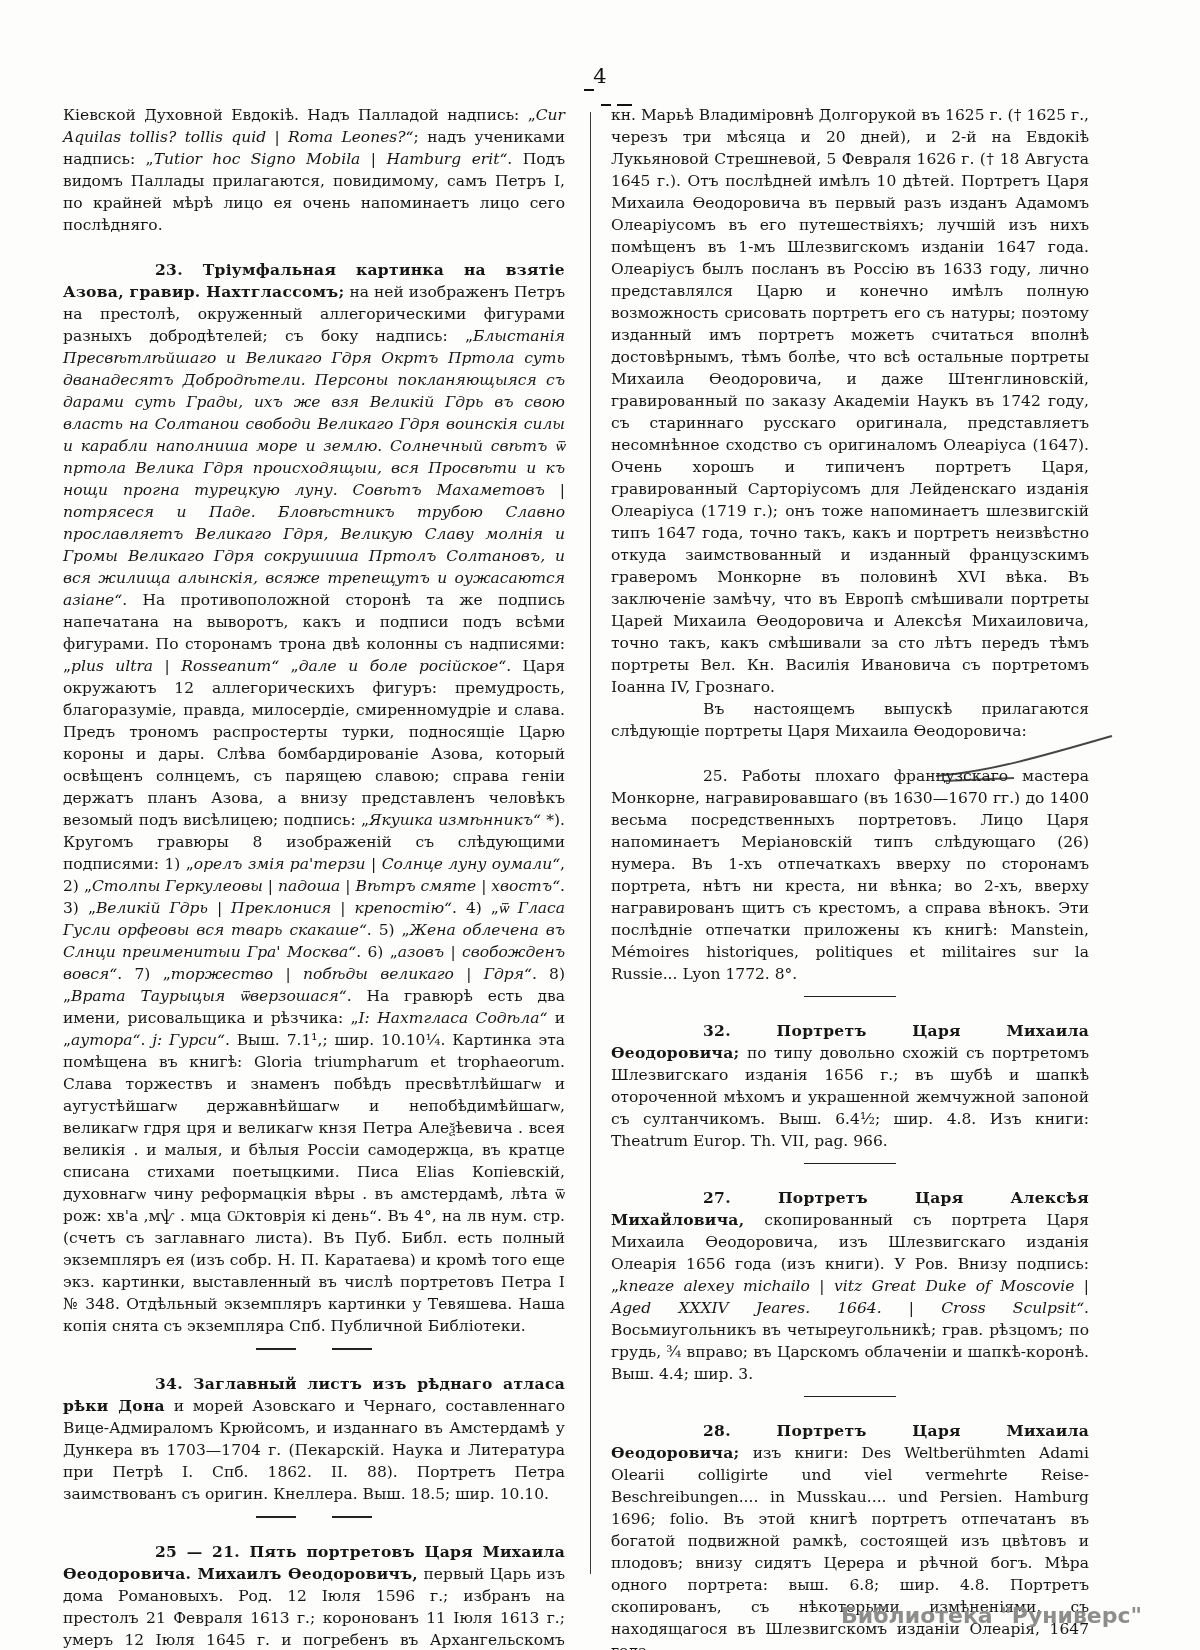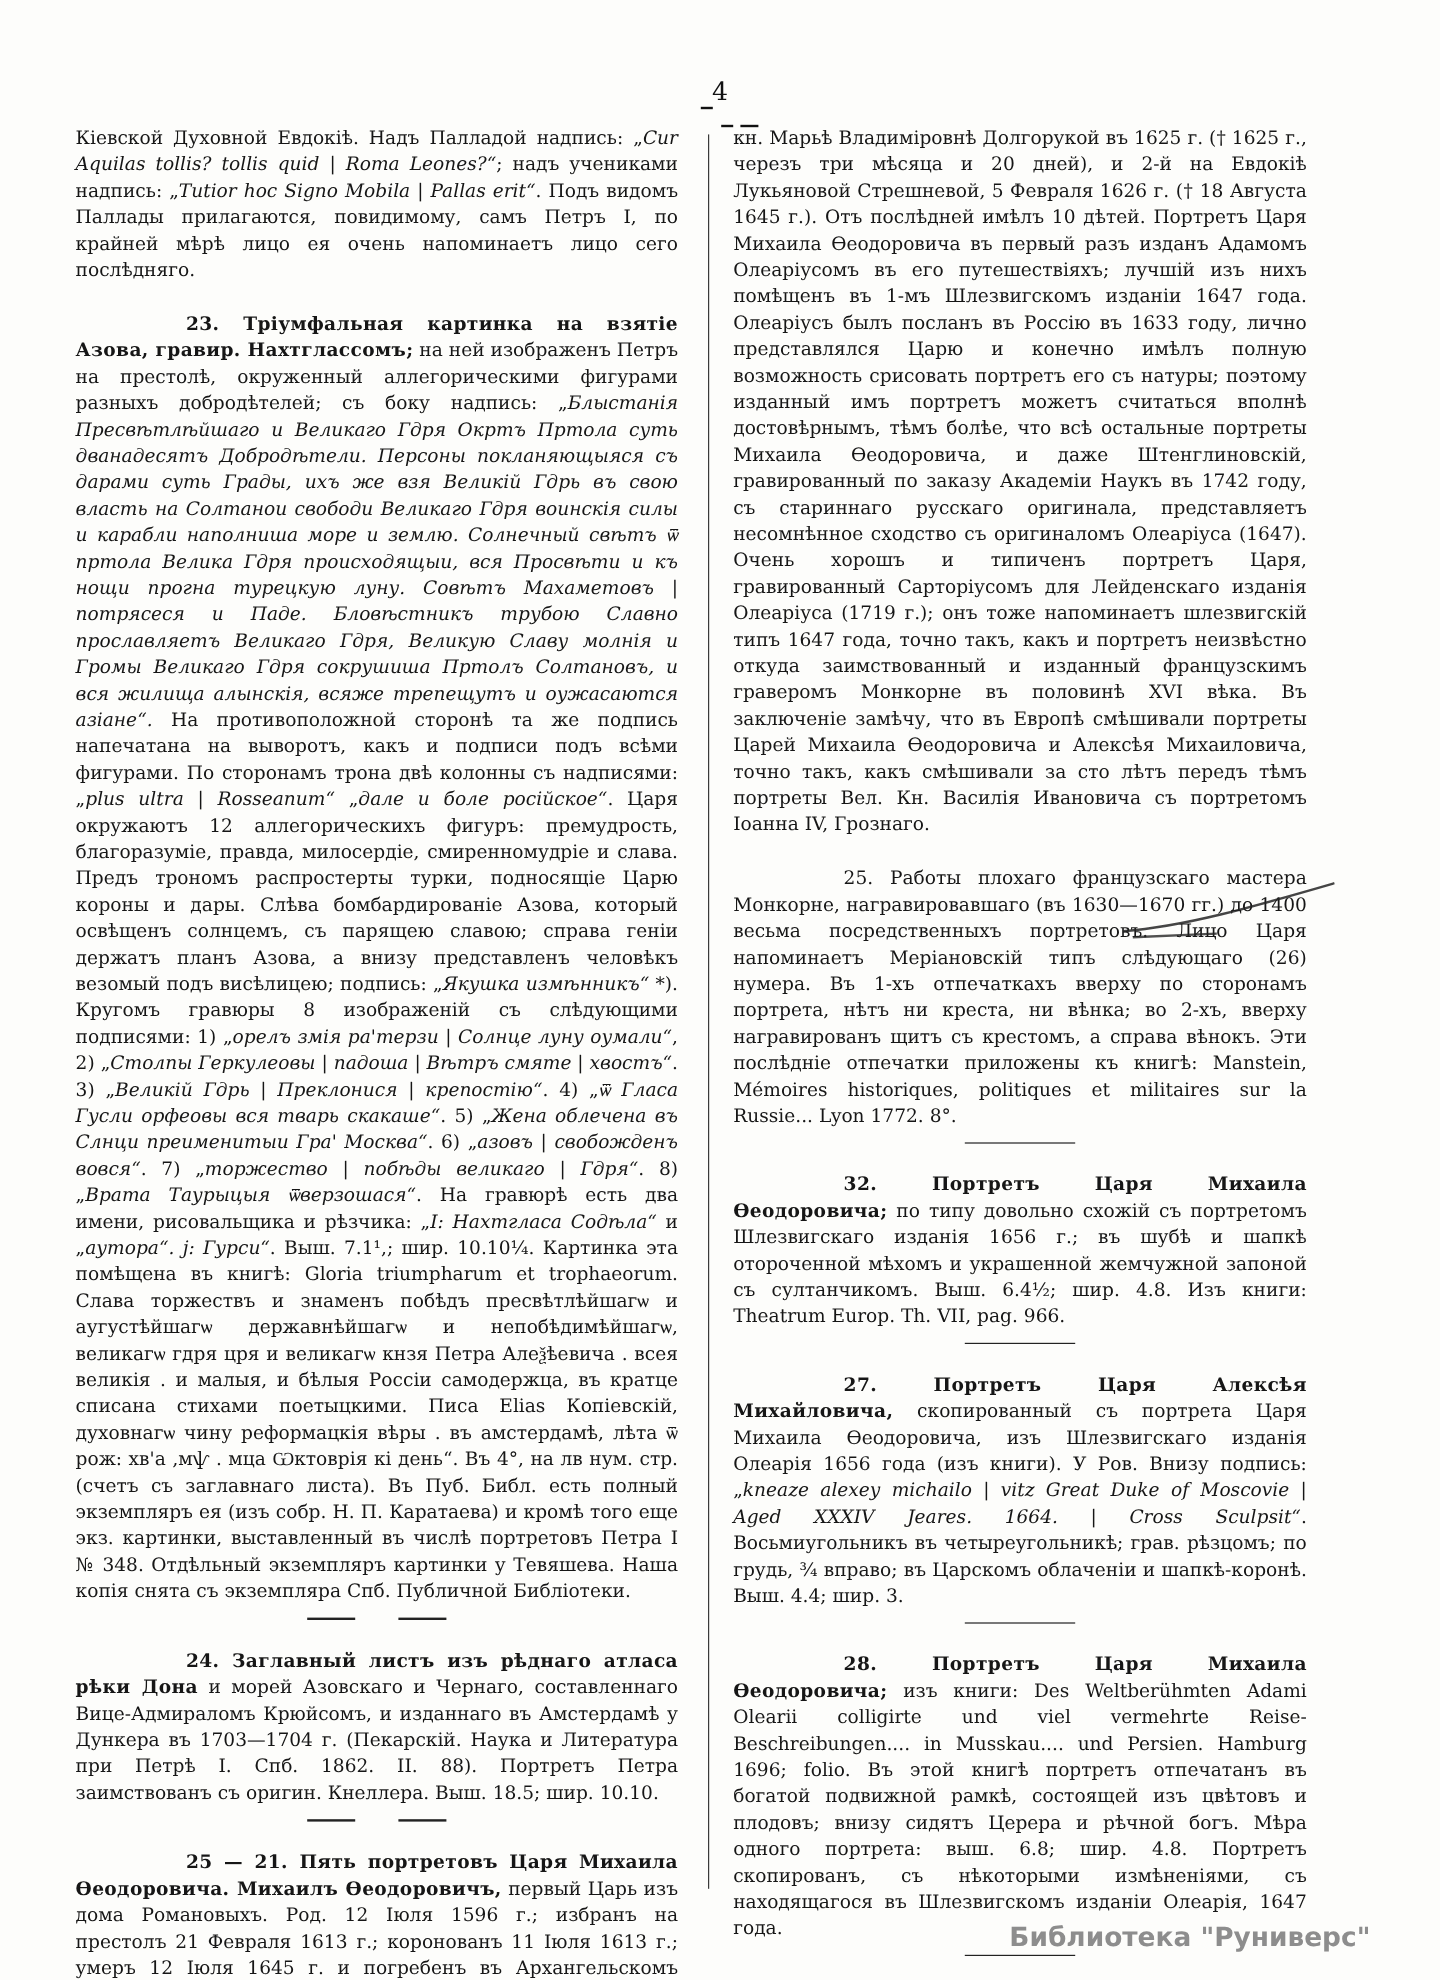--- a/index.html
+++ b/index.html
@@ -45,43 +45,44 @@
   <div class="pageno">4</div>
   <div class="scan-mark" style="left:584px;top:89px;width:10px;height:2px;"></div>
   <div class="scan-mark" style="left:601px;top:104px;width:10px;height:2px;"></div>
   <div class="scan-mark" style="left:617px;top:104px;width:15px;height:2px;"></div>
 
   <div class="gutter-rule"></div>
 
   <div class="columns">
 
     <div class="col col-left">
-      <p><span>Кіевской Духовной Евдокіѣ. Надъ Палладой надпись: „</span><span class="it">Cur Aquilas tollis? tollis quid | Roma Leones?“</span><span>; надъ учениками надпись: „</span><span class="it">Tutior hoc Signo Mobila | Pallas erit“</span><span>. Подъ видомъ Паллады прилагаются, повидимому, самъ Петръ I, по крайней мѣрѣ лицо ея очень напоминаетъ лицо сего послѣдняго.</span></p>
+      <p><span>Кіевской Духовной Евдокіѣ. Надъ Палладой надпись: „</span><span class="it">Cur Aquilas tollis? tollis quid | Roma Leones?“</span><span>; надъ учениками надпись: „</span><span class="it">Tutior hoc Signo Mobila | Hamburg erit“</span><span>. Подъ видомъ Паллады прилагаются, повидимому, самъ Петръ I, по крайней мѣрѣ лицо ея очень напоминаетъ лицо сего послѣдняго.</span></p>
 
       <p class="section"><span class="bd">23. Тріумфальная картинка на взятіе Азова, гравир. Нахтглассомъ;</span><span> на ней изображенъ Петръ на престолѣ, окруженный аллегорическими фигурами разныхъ добродѣтелей; съ боку надпись: „</span><span class="it">Блыстанія Пресвѣтлѣйшаго и Великаго Гдря Окртъ Пртола суть дванадесятъ Добродѣтели. Персоны покланяющыяся съ дарами суть Грады, ихъ же взя Великій Гдрь въ свою власть на Солтанои свободи Великаго Гдря воинскія силы и карабли наполниша море и землю. Солнечный свѣтъ ѿ пртола Велика Гдря происходящыи, вся Просвѣти и къ нощи прогна турецкую луну. Совѣтъ Махаметовъ | потрясеся и Паде. Бловѣстникъ трубою Славно прославляетъ Великаго Гдря, Великую Славу молнія и Громы Великаго Гдря сокрушиша Пртолъ Солтановъ, и вся жилища алынскія, всяже трепещутъ и оужасаются азіане“.</span><span> На противоположной сторонѣ та же подпись напечатана на выворотъ, какъ и подписи подъ всѣми фигурами. По сторонамъ трона двѣ колонны съ надписями: „</span><span class="it">plus ultra | Rosseanum“</span><span> „</span><span class="it">дале и боле російское“</span><span>. Царя окружаютъ 12 аллегорическихъ фигуръ: премудрость, благоразуміе, правда, милосердіе, смиренномудріе и слава. Предъ трономъ распростерты турки, подносящіе Царю короны и дары. Слѣва бомбардированіе Азова, который освѣщенъ солнцемъ, съ парящею славою; справа геніи держатъ планъ Азова, а внизу представленъ человѣкъ везомый подъ висѣлицею; подпись: „</span><span class="it">Якушка измѣнникъ“</span><span> *). Кругомъ гравюры 8 изображеній съ слѣдующими подписями: 1) „</span><span class="it">орелъ змія ра'терзи | Солнце луну оумали“</span><span>, 2) „</span><span class="it">Столпы Геркулеовы | падоша | Вѣтръ смяте | хвостъ“</span><span>. 3) „</span><span class="it">Великій Гдрь | Преклонися | крепостію“</span><span>. 4) „</span><span class="it">ѿ Гласа Гусли орфеовы вся тварь скакаше“</span><span>. 5) „</span><span class="it">Жена облечена въ Слнци преименитыи Гра' Москва“</span><span>. 6) „</span><span class="it">азовъ | свобожденъ вовся“</span><span>. 7) „</span><span class="it">торжество | побѣды великаго | Гдря“</span><span>. 8) „</span><span class="it">Врата Таурыцыя ѿверзошася“</span><span>. На гравюрѣ есть два имени, рисовальщика и рѣзчика: „</span><span class="it">I: Нахтгласа Содѣла“</span><span> и „</span><span class="it">аутора“. ј: Гурси“</span><span>. Выш. 7.1¹,; шир. 10.10¼. Картинка эта помѣщена въ книгѣ: Gloria triumpharum et trophaeorum. Слава торжествъ и знаменъ побѣдъ пресвѣтлѣйшагѡ и аугустѣйшагѡ державнѣйшагѡ и непобѣдимѣйшагѡ, великагѡ гдря цря и великагѡ кнзя Петра Алеѯѣевича . всея великія . и малыя, и бѣлыя Россіи самодержца, въ кратце списана стихами поетыцкими. Писа Elias Копіевскій, духовнагѡ чину реформацкія вѣры . въ амстердамѣ, лѣта ѿ рож: хв'а ‚мѱ . мца Ѡктоврія кі день“. Въ 4°, на лв нум. стр. (счетъ съ заглавнаго листа). Въ Пуб. Библ. есть полный экземпляръ ея (изъ собр. Н. П. Каратаева) и кромѣ того еще экз. картинки, выставленный въ числѣ портретовъ Петра I № 348. Отдѣльный экземпляръ картинки у Тевяшева. Наша копія снята съ экземпляра Спб. Публичной Библіотеки.</span></p>
 
       <div class="divider">
           <span class="dash"></span>
           <span class="dash"></span>
         </div>
 
-      <p class="section"><span class="bd">24. Заглавный листъ изъ рѣднаго атласа рѣки Дона</span><span> и морей Азовскаго и Чернаго, составленнаго Вице-Адмираломъ Крюйсомъ, и изданнаго въ Амстердамѣ у Дункера въ 1703—1704 г. (Пекарскій. Наука и Литература при Петрѣ I. Спб. 1862. II. 88). Портретъ Петра заимствованъ съ оригин. Кнеллера. Выш. 18.5; шир. 10.10.</span></p>
+      <p class="section"><span class="bd">34. Заглавный листъ изъ рѣднаго атласа рѣки Дона</span><span> и морей Азовскаго и Чернаго, составленнаго Вице-Адмираломъ Крюйсомъ, и изданнаго въ Амстердамѣ у Дункера въ 1703—1704 г. (Пекарскій. Наука и Литература при Петрѣ I. Спб. 1862. II. 88). Портретъ Петра заимствованъ съ оригин. Кнеллера. Выш. 18.5; шир. 10.10.</span></p>
 
       <div class="divider">
           <span class="dash"></span>
           <span class="dash"></span>
         </div>
 
       <p class="section"><span class="bd">25 — 21. Пять портретовъ Царя Михаила Ѳеодоровича. Михаилъ Ѳеодоровичъ,</span><span> первый Царь изъ дома Романовыхъ. Род. 12 Іюля 1596 г.; избранъ на престолъ 21 Февраля 1613 г.; коронованъ 11 Іюля 1613 г.; умеръ 12 Іюля 1645 г. и погребенъ въ Архангельскомъ соборѣ. Былъ женатъ два раза: 1-й на</span></p>
 
     </div>
 
     <div class="col col-right">
       <p><span>кн. Марьѣ Владиміровнѣ Долгорукой въ 1625 г. († 1625 г., черезъ три мѣсяца и 20 дней), и 2-й на Евдокіѣ Лукьяновой Стрешневой, 5 Февраля 1626 г. († 18 Августа 1645 г.). Отъ послѣдней имѣлъ 10 дѣтей. Портретъ Царя Михаила Ѳеодоровича въ первый разъ изданъ Адамомъ Олеаріусомъ въ его путешествіяхъ; лучшій изъ нихъ помѣщенъ въ 1-мъ Шлезвигскомъ изданіи 1647 года. Олеаріусъ былъ посланъ въ Россію въ 1633 году, лично представлялся Царю и конечно имѣлъ полную возможность срисовать портретъ его съ натуры; поэтому изданный имъ портретъ можетъ считаться вполнѣ достовѣрнымъ, тѣмъ болѣе, что всѣ остальные портреты Михаила Ѳеодоровича, и даже Штенглиновскій, гравированный по заказу Академіи Наукъ въ 1742 году, съ стариннаго русскаго оригинала, представляетъ несомнѣнное сходство съ оригиналомъ Олеаріуса (1647). Очень хорошъ и типиченъ портретъ Царя, гравированный Сарторіусомъ для Лейденскаго изданія Олеаріуса (1719 г.); онъ тоже напоминаетъ шлезвигскій типъ 1647 года, точно такъ, какъ и портретъ неизвѣстно откуда заимствованный и изданный французскимъ граверомъ Монкорне въ половинѣ XVI вѣка. Въ заключеніе замѣчу, что въ Европѣ смѣшивали портреты Царей Михаила Ѳеодоровича и Алексѣя Михаиловича, точно такъ, какъ смѣшивали за сто лѣтъ передъ тѣмъ портреты Вел. Кн. Василія Ивановича съ портретомъ Іоанна IV, Грознаго.</span></p>
 
+      <p class="indent"><span>Въ настоящемъ выпускѣ прилагаются слѣдующіе портреты Царя Михаила Ѳеодоровича:</span></p>
 
       <p class="section"><span>25. Работы плохаго французскаго мастера Монкорне, награвировавшаго (въ 1630—1670 гг.) до 1400 весьма посредственныхъ портретовъ. Лицо Царя напоминаетъ Меріановскій типъ слѣдующаго (26) нумера. Въ 1-хъ отпечаткахъ вверху по сторонамъ портрета, нѣтъ ни креста, ни вѣнка; во 2-хъ, вверху награвированъ щитъ съ крестомъ, а справа вѣнокъ. Эти послѣдніе отпечатки приложены къ книгѣ: Manstein, Mémoires historiques, politiques et militaires sur la Russie... Lyon 1772. 8°.</span></p>
 
       <div class="divider single">
           <span class="dash"></span>
         </div>
 
       <p class="section"><span class="bd">32. Портретъ Царя Михаила Ѳеодоровича;</span><span> по типу довольно схожій съ портретомъ Шлезвигскаго изданія 1656 г.; въ шубѣ и шапкѣ отороченной мѣхомъ и украшенной жемчужной запоной съ султанчикомъ. Выш. 6.4¹⁄₂; шир. 4.8. Изъ книги: Theatrum Europ. Th. VII, pag. 966.</span></p>
 
       <div class="divider single">

